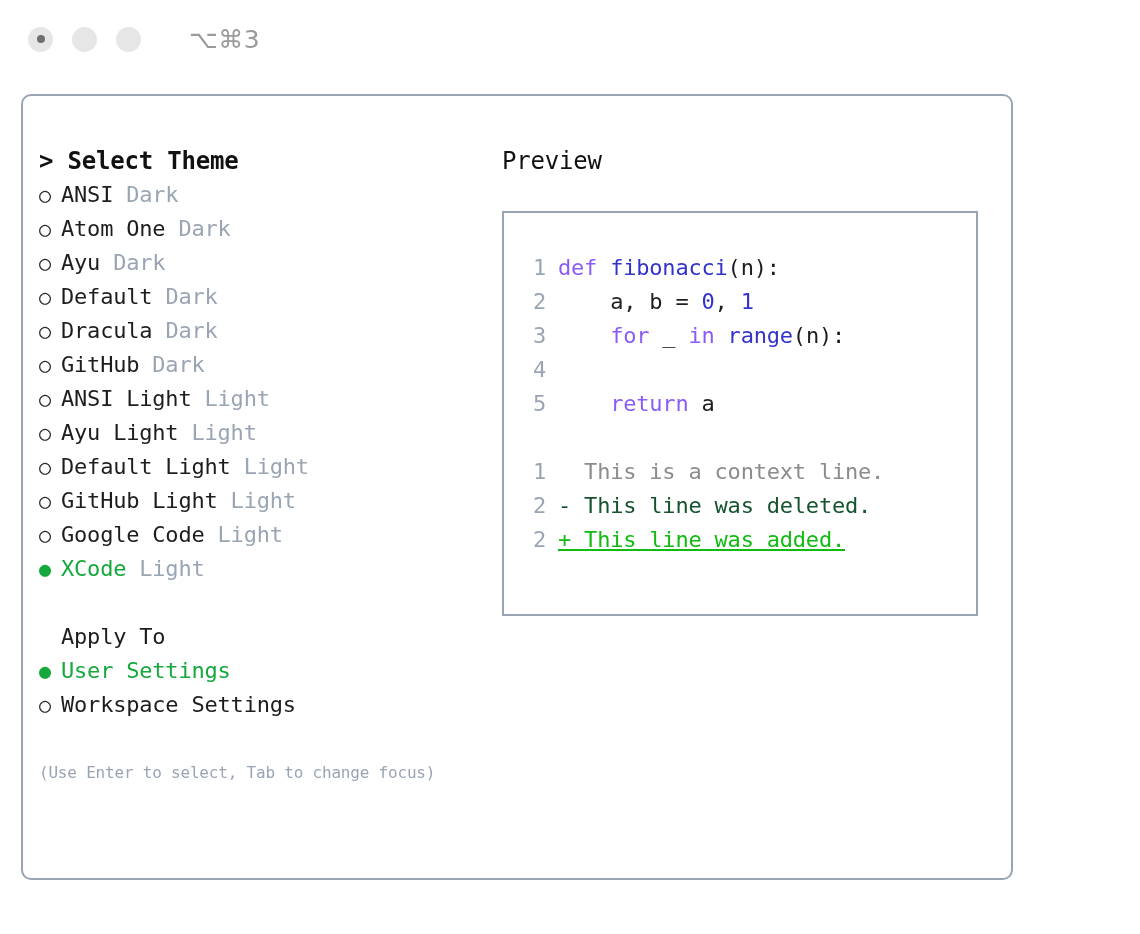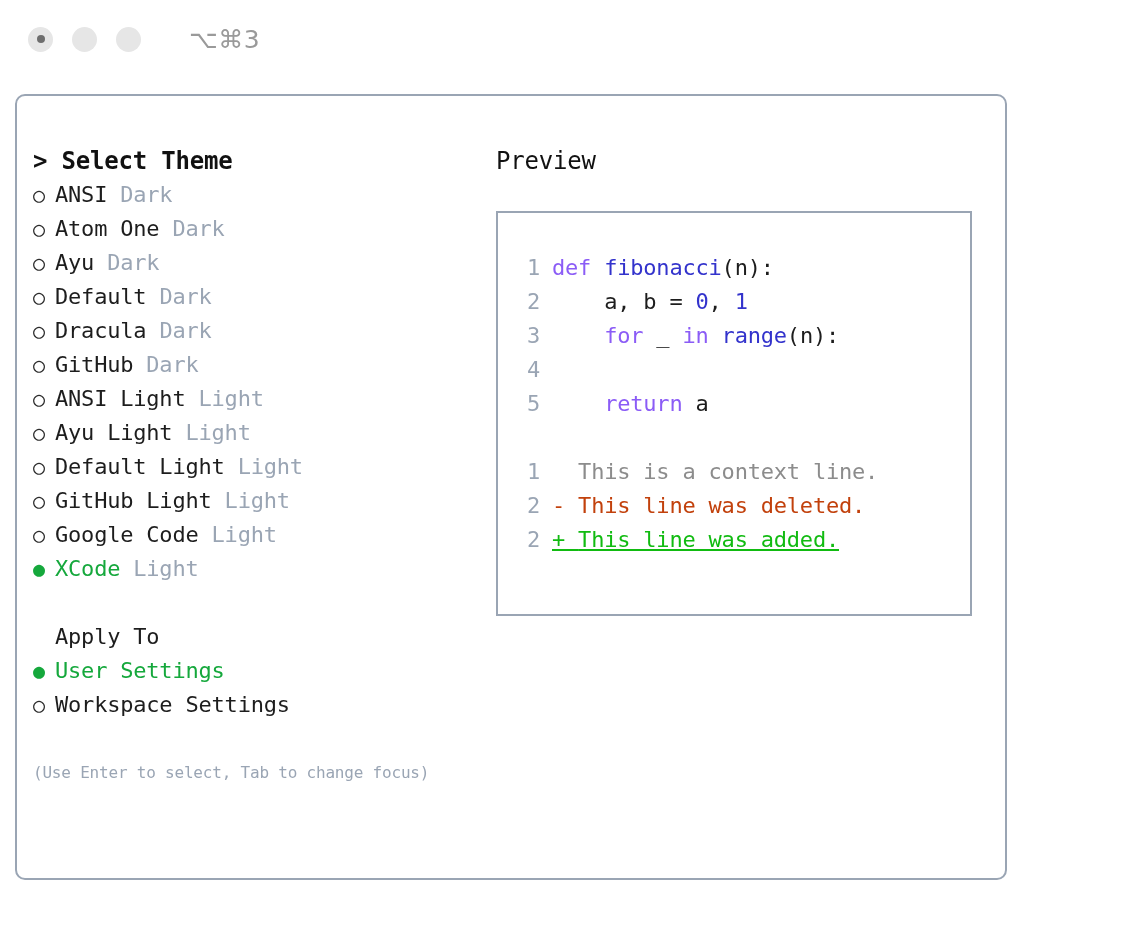--- a/index.html
+++ b/index.html
@@ -48,21 +48,21 @@
     margin-left: 48px;
     color: #9a9a9a;
     font-size: 25px;
     letter-spacing: 0.5px;
     font-family: "DejaVu Sans", "Liberation Sans", sans-serif;
   }
 
   
   .window {
     position: absolute;
-    left: 15px;
+    left: 21px;
     top: 94px;
     width: 992px;
     height: 786px;
     border: 2px solid #9aa5b4;
     border-radius: 10px;
     box-sizing: border-box;
     background: #ffffff;
   }
   .window-inner {
     position: relative;
@@ -166,21 +166,21 @@
   }
   .code-body { color: #1d1d1d; }
   .blank-line { height: 34px; }
 
   .tok-kw    { color: #8b5cf6; }
   .tok-fn    { color: #3333cc; }
   .tok-num   { color: #3333cc; }
   .tok-plain { color: #1d1d1d; }
 
   .diff-ctx  { color: #8c8c8c; }
-  .diff-del  { color: #c2410c; text-align: right; }
+  .diff-del  { color: #14532d; text-align: right; }
   .diff-add  { color: #11bb11; text-decoration: underline; }
 </style>
 </head>
 <body>
 
 <div class="titlebar">
   <div class="dots">
     <span class="dot">
         <span class="inner"></span>
       </span>

